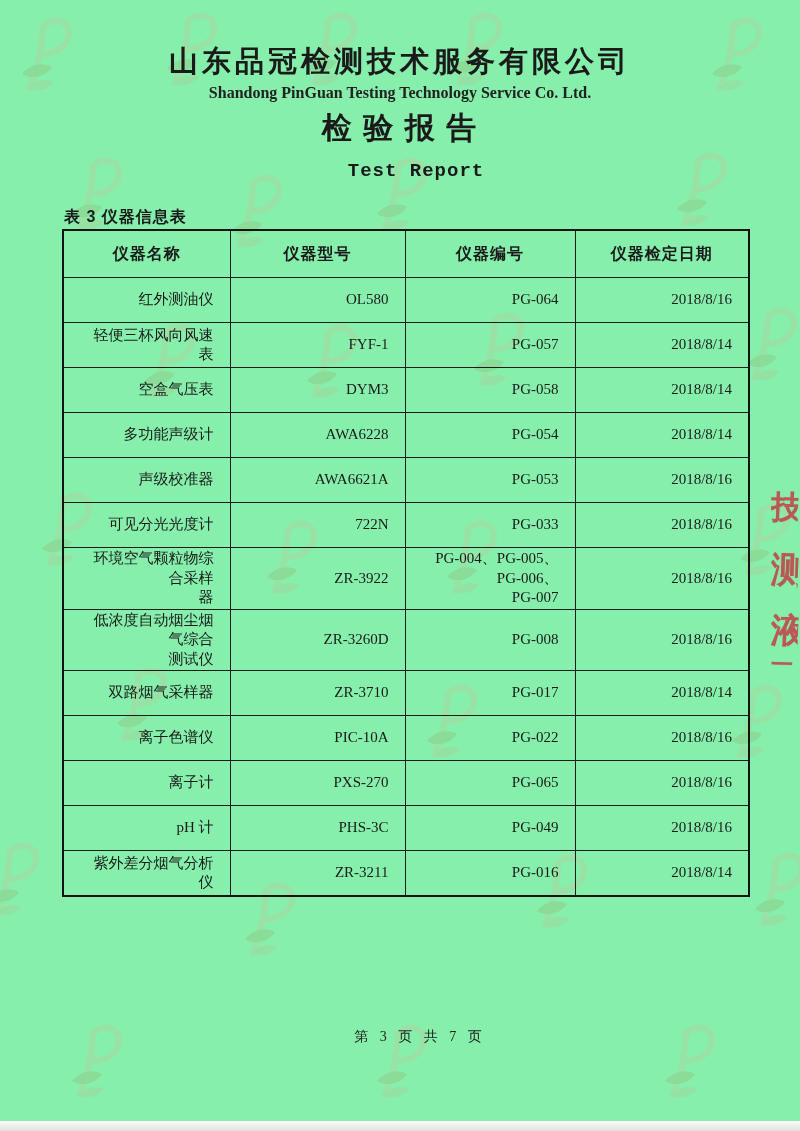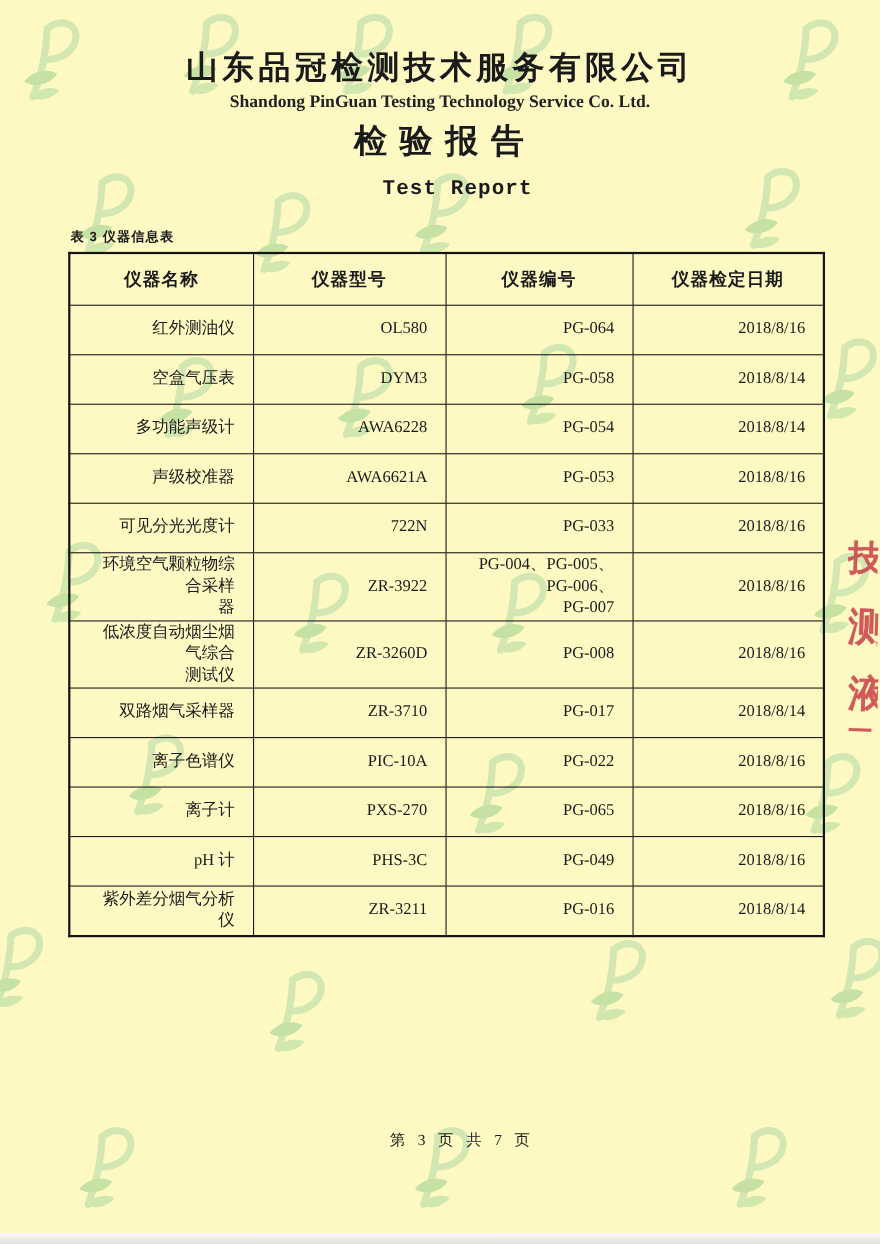--- a/index.html
+++ b/index.html
@@ -1,18 +1,18 @@
 <!DOCTYPE html>
 <html><head>
 <meta charset="utf-8">
 <style>
   html,body{margin:0;padding:0;}
   .page{
     position:relative; width:800px; height:1131px;
-    background:#fef9c3; overflow:hidden;
+    background:#86efac; overflow:hidden;
     font-family:"Liberation Serif","DejaVu Serif",serif;
     color:#1a1a1a;
   }
   
   .wm{position:absolute; width:62px; height:78px; opacity:.5; pointer-events:none;}
   
   .company-cn{
     position:absolute; top:42px; left:0; width:100%;
     text-align:center; font-size:29px; font-weight:bold;
     letter-spacing:4px; margin:0;
@@ -27,21 +27,21 @@
     letter-spacing:2px; margin:0;
   }
   .report-en{
     position:absolute; top:160px; left:16px; width:100%;
     text-align:center; font-size:19px; font-weight:bold;
     font-family:"Liberation Mono","DejaVu Sans Mono",monospace;
     letter-spacing:1px;
   }
   .table-caption{
     position:absolute; top:207px; left:64px;
-    font-size:12px; font-weight:bold; letter-spacing:1px;
+    font-size:16px; font-weight:bold; letter-spacing:1px;
     font-family:"Liberation Sans","DejaVu Sans",sans-serif;
   }
   
   table.report-table{
     position:absolute; left:62px; top:229px; width:686px;
     border-collapse:collapse; table-layout:fixed;
     background:transparent; border:2px solid #141414;
   }
   .report-table th,.report-table td{ border:1.5px solid #1c1c1c; }
   .report-table th{
@@ -192,20 +192,26 @@
       </tr>
     </thead>
     <tbody id="table-body">
         <tr>
           <td>红外测油仪</td>
           <td>OL580</td>
           <td>PG-064</td>
           <td>2018/8/16</td>
         </tr>
         <tr>
+          <td>轻便三杯风向风速表</td>
+          <td>FYF-1</td>
+          <td>PG-057</td>
+          <td>2018/8/14</td>
+        </tr>
+        <tr>
           <td>空盒气压表</td>
           <td>DYM3</td>
           <td>PG-058</td>
           <td>2018/8/14</td>
         </tr>
         <tr>
           <td>多功能声级计</td>
           <td>AWA6228</td>
           <td>PG-054</td>
           <td>2018/8/14</td>

